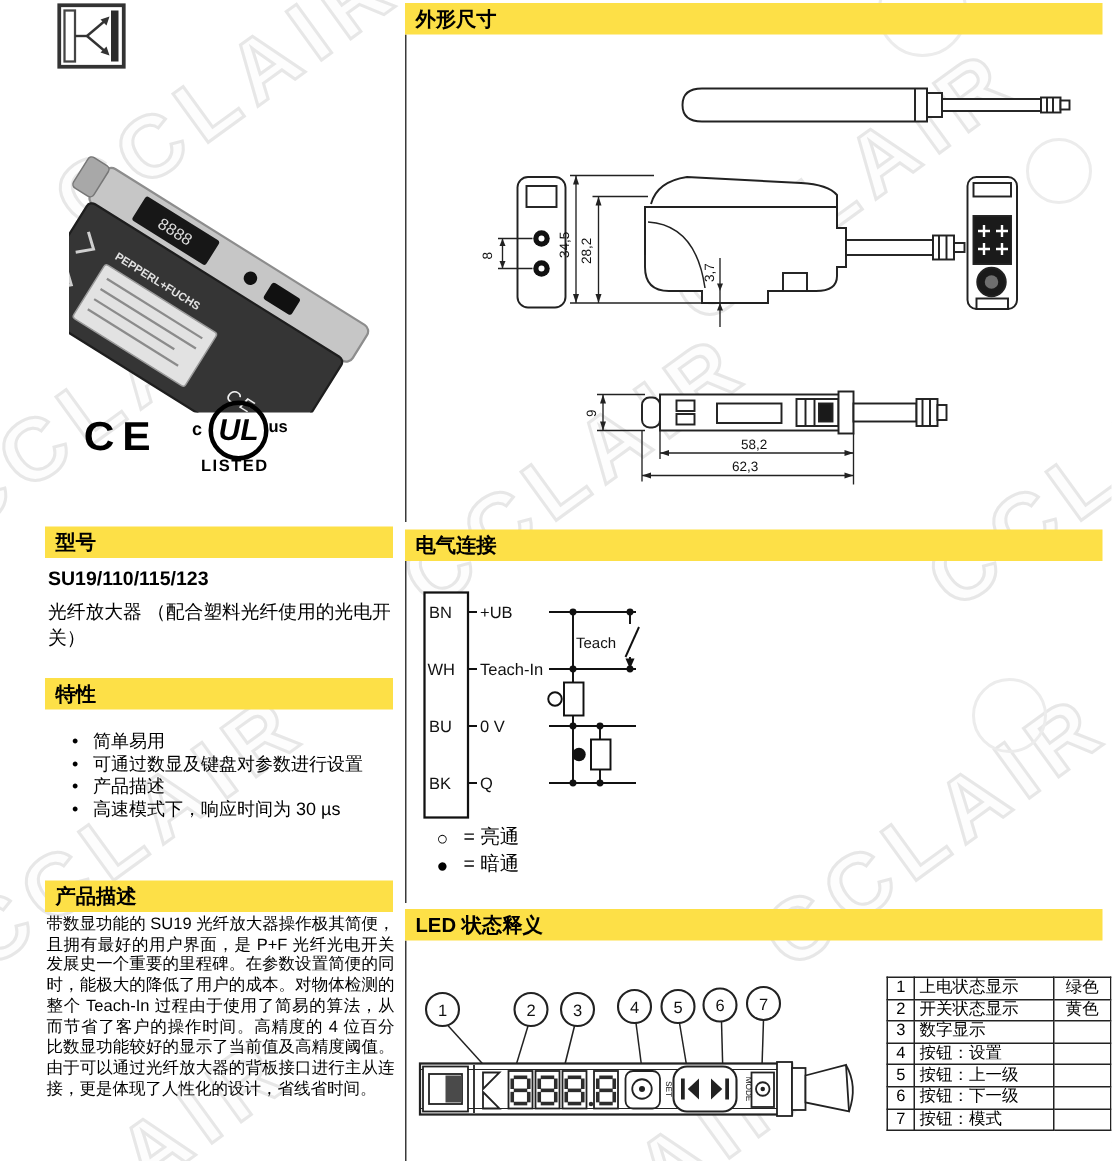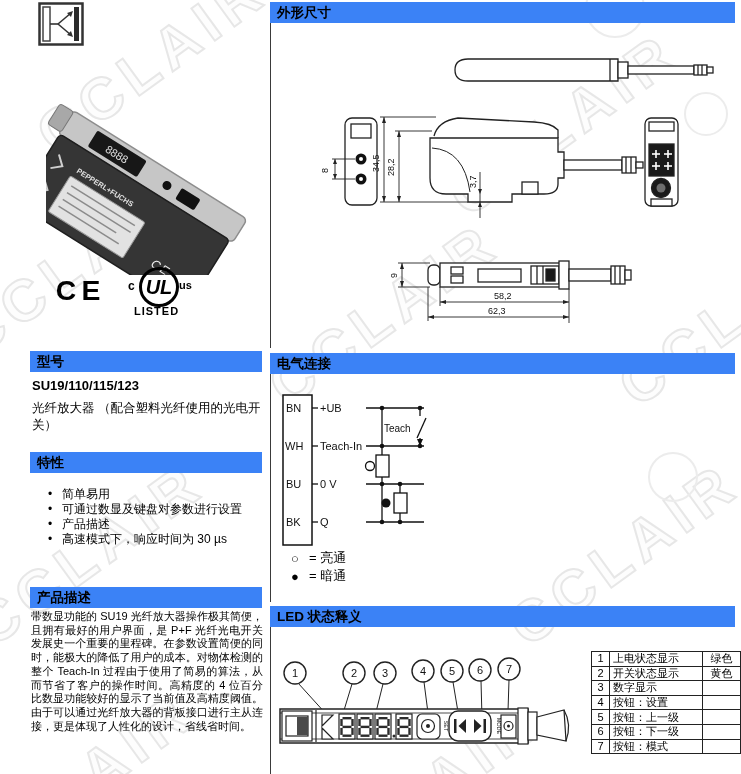--- a/index.html
+++ b/index.html
@@ -13,21 +13,21 @@
     position:absolute;font-weight:bold;font-size:58px;letter-spacing:8px;
     color:#fdfdfd;-webkit-text-stroke:2px #e7e7e7;
     transform:rotate(-36deg);pointer-events:none;white-space:nowrap;z-index:0;
   }
   .wm-circle{
     position:absolute;border:2.5px solid #ececec;border-radius:50%;
     pointer-events:none;z-index:0;
   }
   
   .hdr{
-    position:absolute;background:#3b82f6;font-weight:bold;font-size:13.5px;
+    position:absolute;background:#fde047;font-weight:bold;font-size:13.5px;
     line-height:21px;height:21px;padding:0 7px;box-sizing:border-box;z-index:2;
   }
   .hdr-left{left:30px;width:232px;}
   .hdr-right{left:270px;width:465px;}
   .vline{position:absolute;width:0;border-left:1.3px solid #3a3a3a;z-index:1;}
 
   .model-code{position:absolute;left:32px;top:378px;font-size:13px;font-weight:bold;z-index:2;}
   .model-desc{position:absolute;left:32px;top:400px;width:229px;font-size:12.5px;line-height:17px;z-index:2;}
 
   .features{position:absolute;left:32px;top:474px;width:229px;margin:13px;padding:0;list-style:none;z-index:2;}

